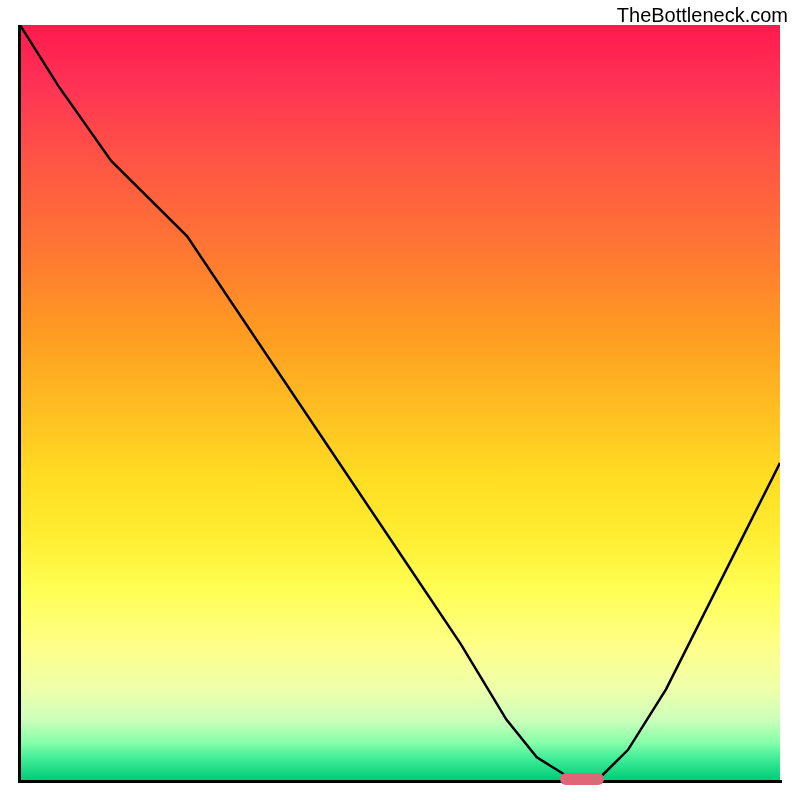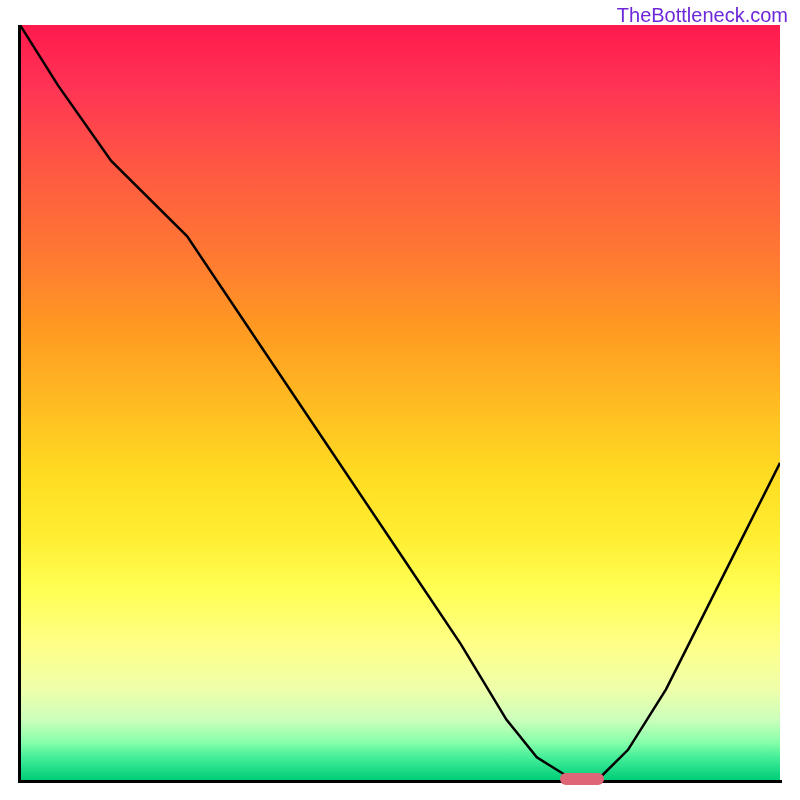--- a/index.html
+++ b/index.html
@@ -8,21 +8,21 @@
     width: 800px;
     height: 800px;
     background: #ffffff;
     font-family: Arial, sans-serif;
     position: relative;
   }
   .watermark {
     position: absolute;
     top: 4px;
     right: 12px;
-    color: #6d28d9;
+    color: #000000;
     font-size: 20px;
     font-weight: normal;
     z-index: 10;
   }
   .plot-area {
     position: absolute;
     left: 20px;
     top: 25px;
     width: 760px;
     height: 755px;

